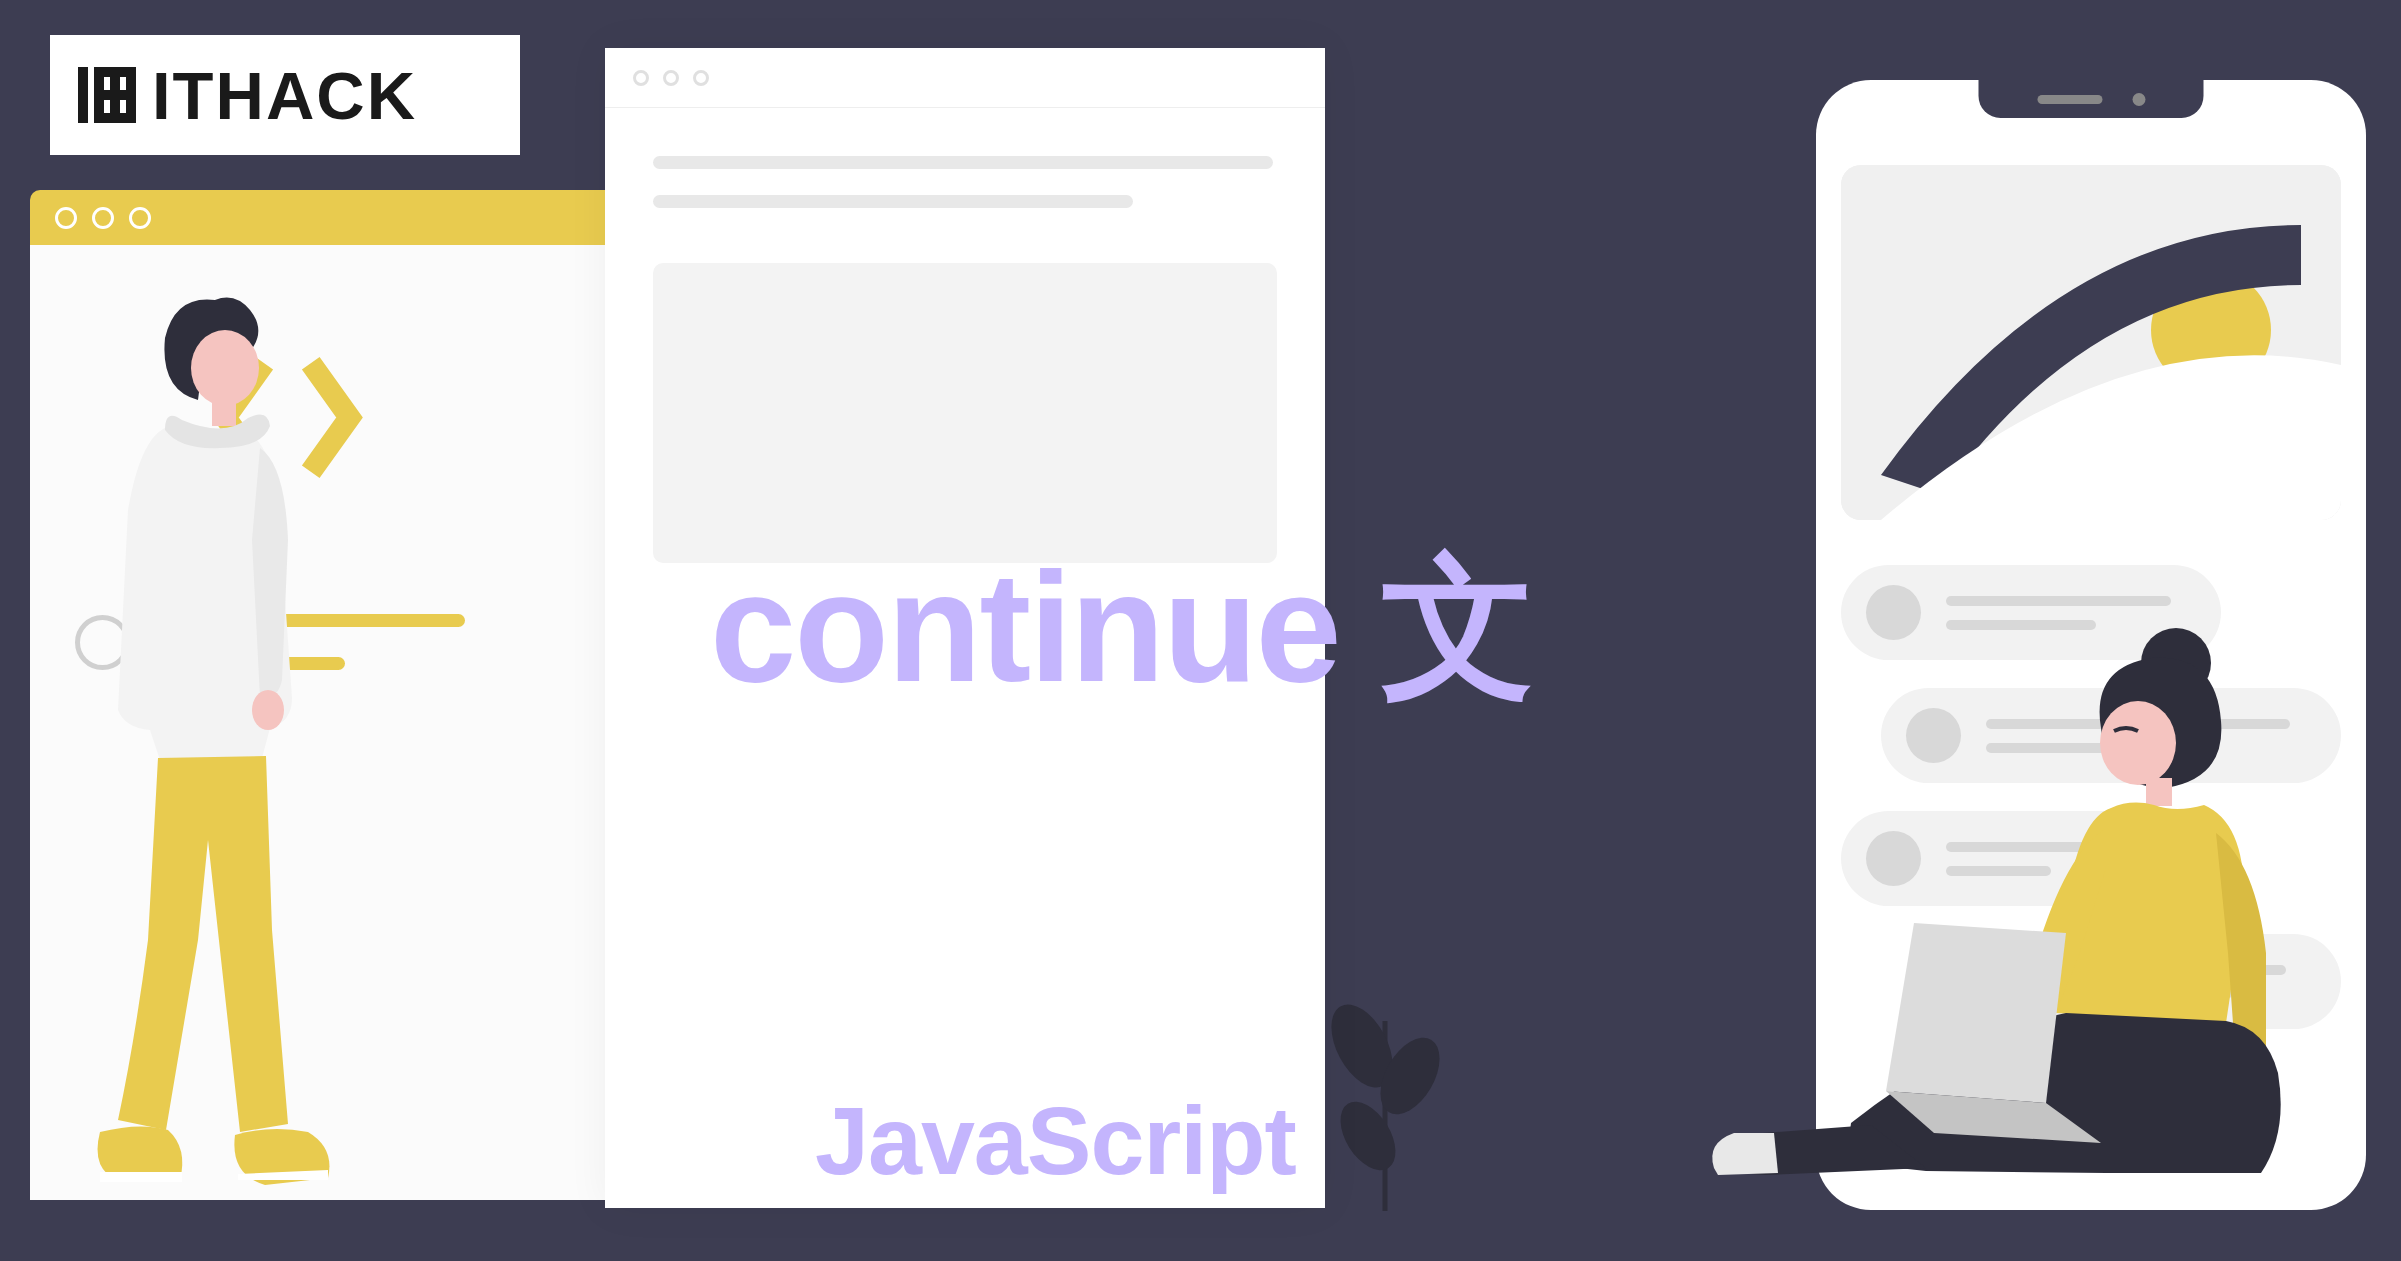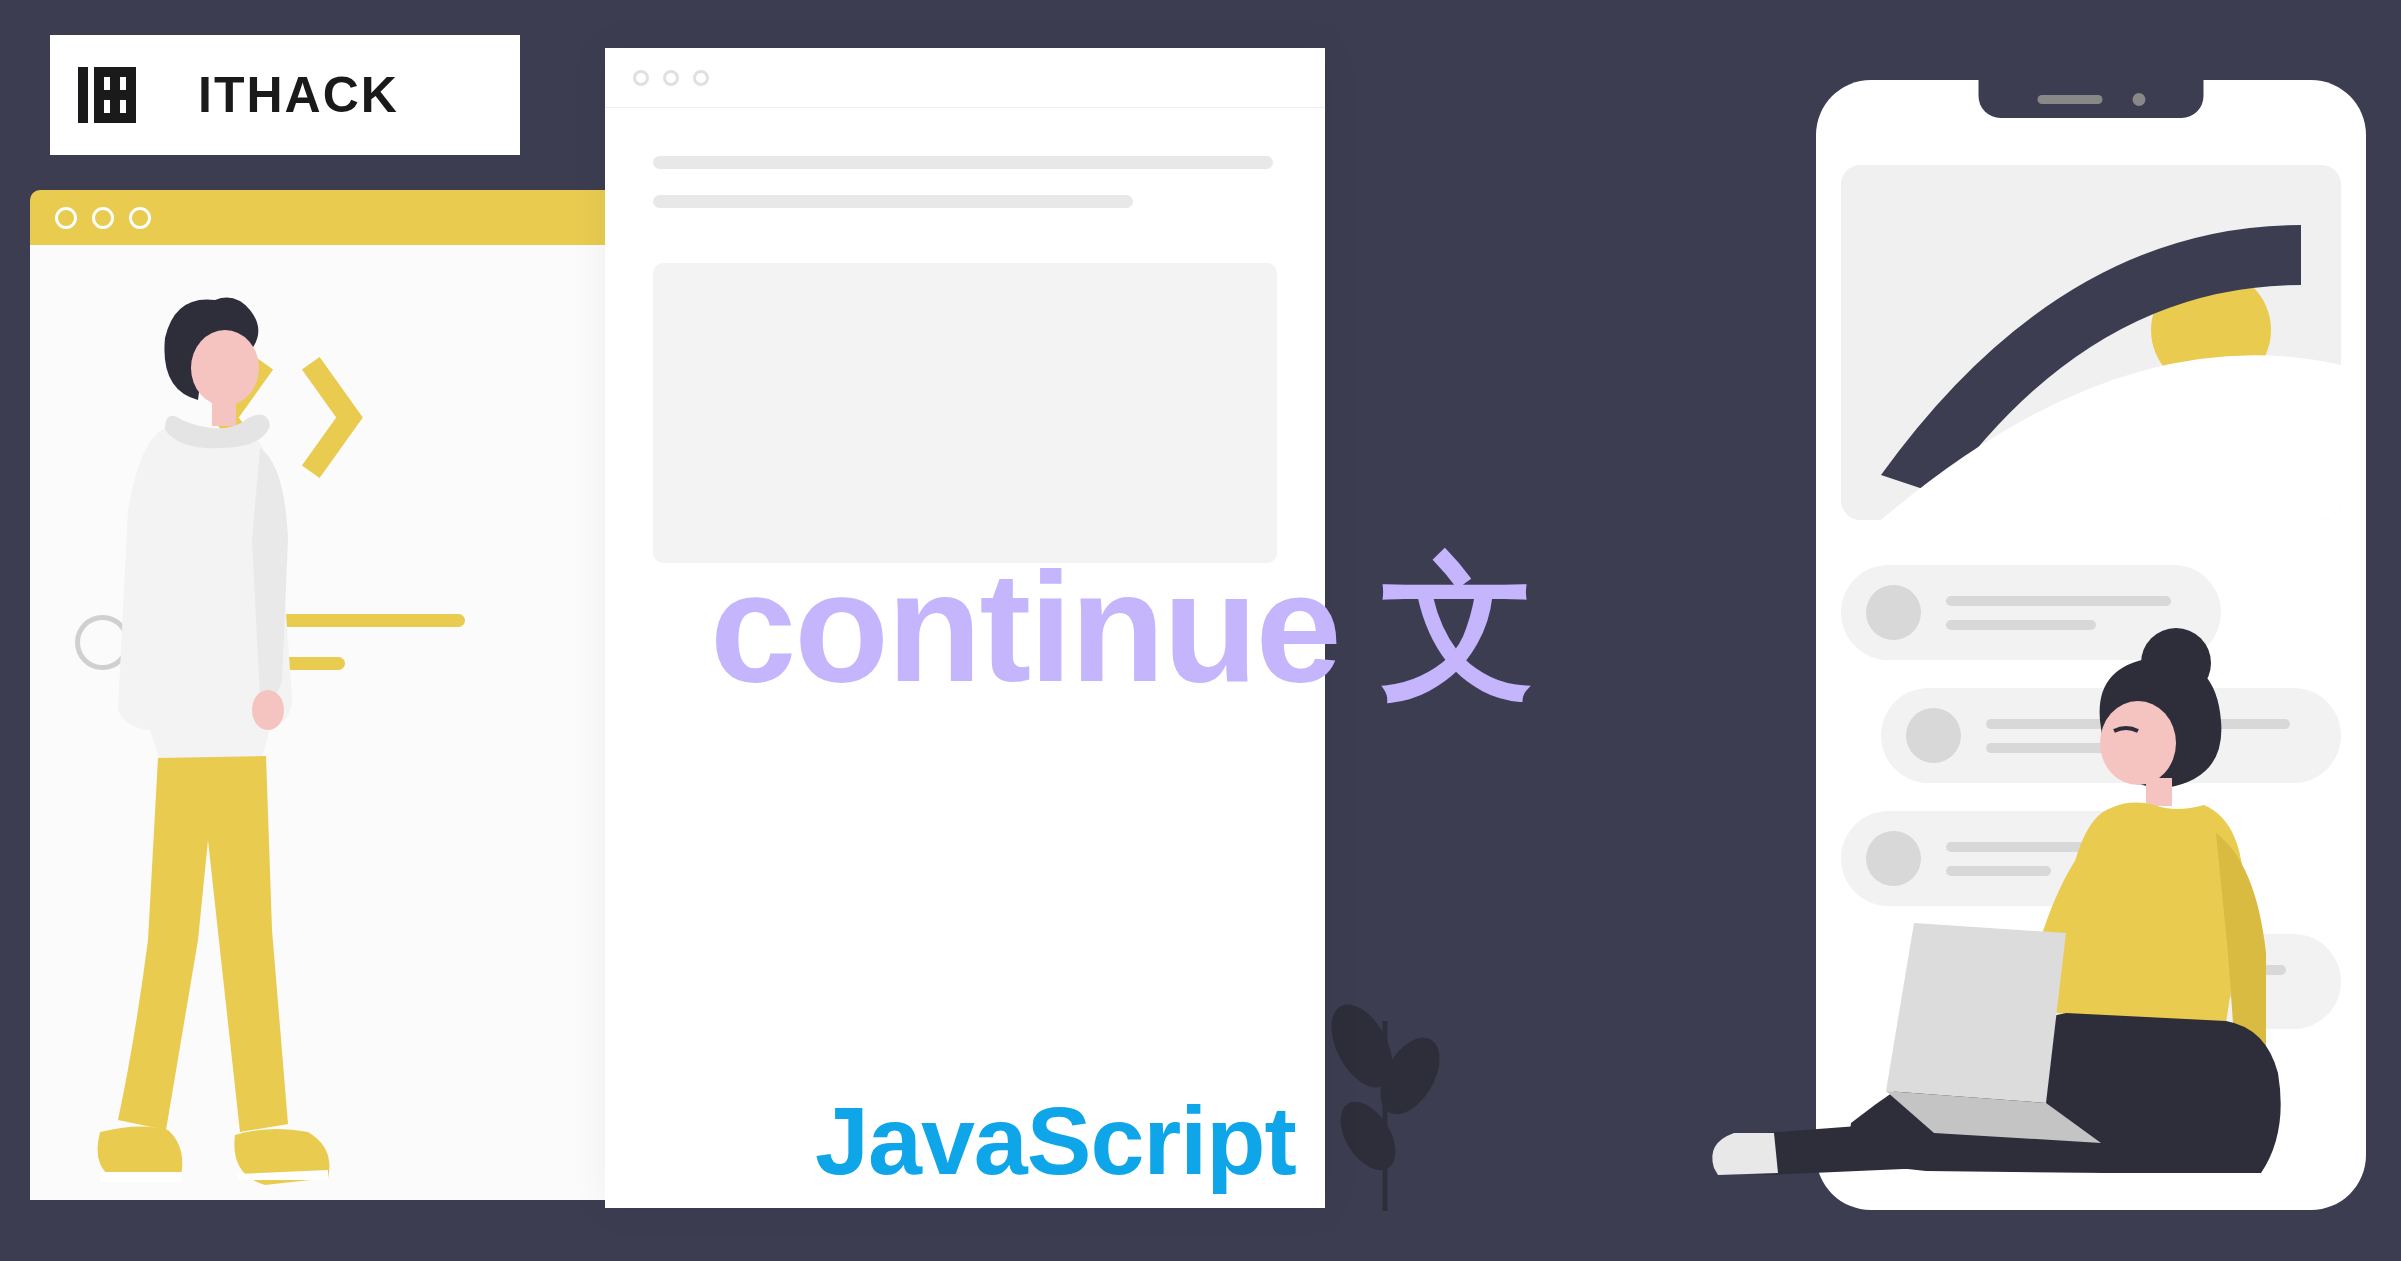--- a/index.html
+++ b/index.html
@@ -26,25 +26,24 @@
       align-items: center;
       padding: 0 20px;
       z-index: 100;
     }
     .logo-icon {
       display: inline-flex;
       align-items: center;
       margin-right: 10px;
     }
     .logo-text {
-      font-size: 50px;
+      font-size: 67px;
       font-weight: 900;
       letter-spacing: 2px;
       color: #1a1a1a;
-      margin-left: 46px;
     }
     .browser-back {
       position: absolute;
       left: 30px;
       top: 190px;
       width: 590px;
       height: 1010px;
       z-index: 5;
     }
     .browser-back-header {
@@ -158,21 +157,21 @@
       color: #c4b5fd;
       z-index: 50;
       letter-spacing: -2px;
     }
     .subtitle {
       position: absolute;
       left: 815px;
       top: 1085px;
       font-size: 97px;
       font-weight: 600;
-      color: #0ea5e9;
+      color: #c4b5fd;
       z-index: 50;
       letter-spacing: -1px;
     }
     .phone {
       position: absolute;
       right: 35px;
       top: 80px;
       width: 550px;
       height: 1130px;
       background: white;

